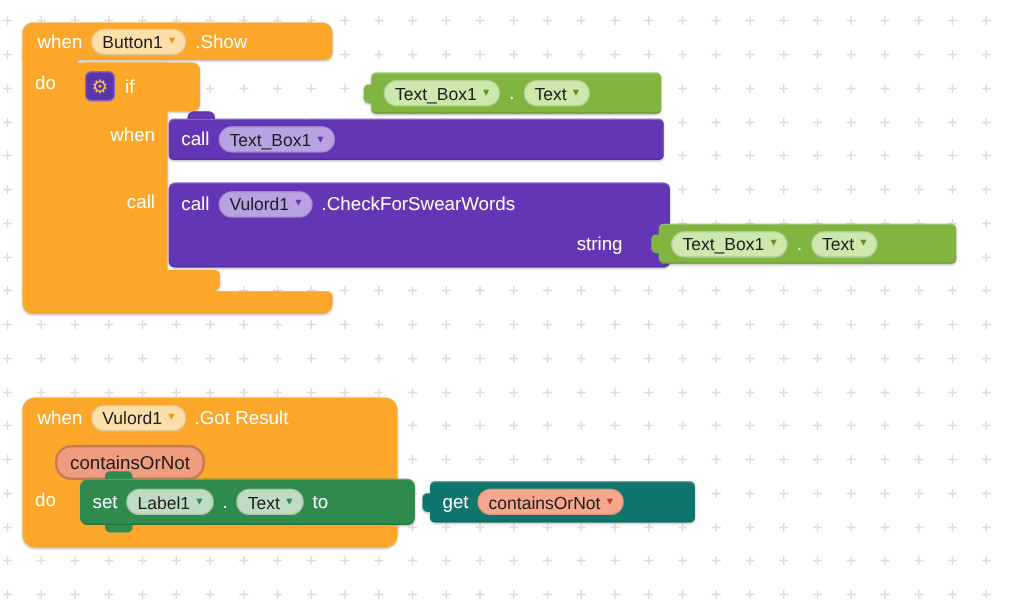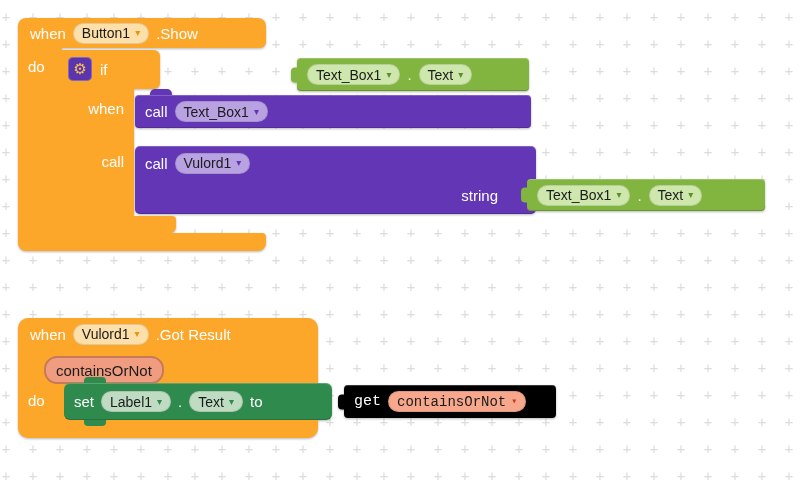--- a/index.html
+++ b/index.html
@@ -11,21 +11,21 @@
        filter:drop-shadow(0 1px 1px rgba(0,0,0,0.28));}
   .abs{position:absolute;box-sizing:border-box;}
   .blk{position:absolute;box-sizing:border-box;display:flex;align-items:center;
        color:#fff;font-size:15px;gap:7px;padding:0 10px;white-space:nowrap;}
   .edge{box-shadow:inset 0 1px 0 rgba(255,255,255,0.22), inset 0 -1px 0 rgba(0,0,0,0.18);}
   .orange{background:#FCA62A;}
   .magenta{background:#E21A6A;}
   .purple{background:#6236B5;}
   .green{background:#82B440;}
   .dgreen{background:#2F8A4E;}
-  .red{background:#000000;font-family:Liberation Mono, monospace;}
+  .red{background:#0f766e;}
   .wlabel{position:absolute;color:#fff;font-size:15px;}
   .rlabel{position:absolute;color:#fff;font-size:15px;text-align:right;}
   .chip{display:inline-flex;align-items:center;gap:5px;height:21px;padding:0 9px;
         border-radius:11px;color:#1b1b1b;font-size:14px;white-space:nowrap;
         box-shadow:inset 0 0 0 1px rgba(0,0,0,0.10);}
   .chip .tri{font-size:10px;line-height:1;}
   .chip-cream{background:#FDDFA9;}  .chip-cream .tri{color:#E8940C;}
   .chip-lpurple{background:#B9A2E2;} .chip-lpurple .tri{color:#6236B5;}
   .chip-lgreen{background:#CDE7AD;}  .chip-lgreen .tri{color:#5F8F2C;}
   .chip-dg{background:#BFDCC3;}      .chip-dg .tri{color:#2F8A4E;}
@@ -633,20 +633,21 @@
       </span>
     </div>
 
     <div class="abs purple edge" style="left:135px;top:146px;width:401px;height:68px;border-radius:5px;">
       <div class="row1">
         <span>call</span>
         <span class="chip chip-lpurple">
           <span>Vulord1</span>
           <span class="tri">▾</span>
         </span>
+        <span>.CheckForSwearWords</span>
       </div>
       <span style="position:absolute;right:38px;top:41px;color:#fff;font-size:15px;">string</span>
     </div>
 
     <div class="blk green edge tab" style="left:527px;top:179px;width:238px;height:32px;border-radius:4px;">
       <span class="chip chip-lgreen">
         <span>Text_Box1</span>
         <span class="tri">▾</span>
       </span>
       <span>.</span>

